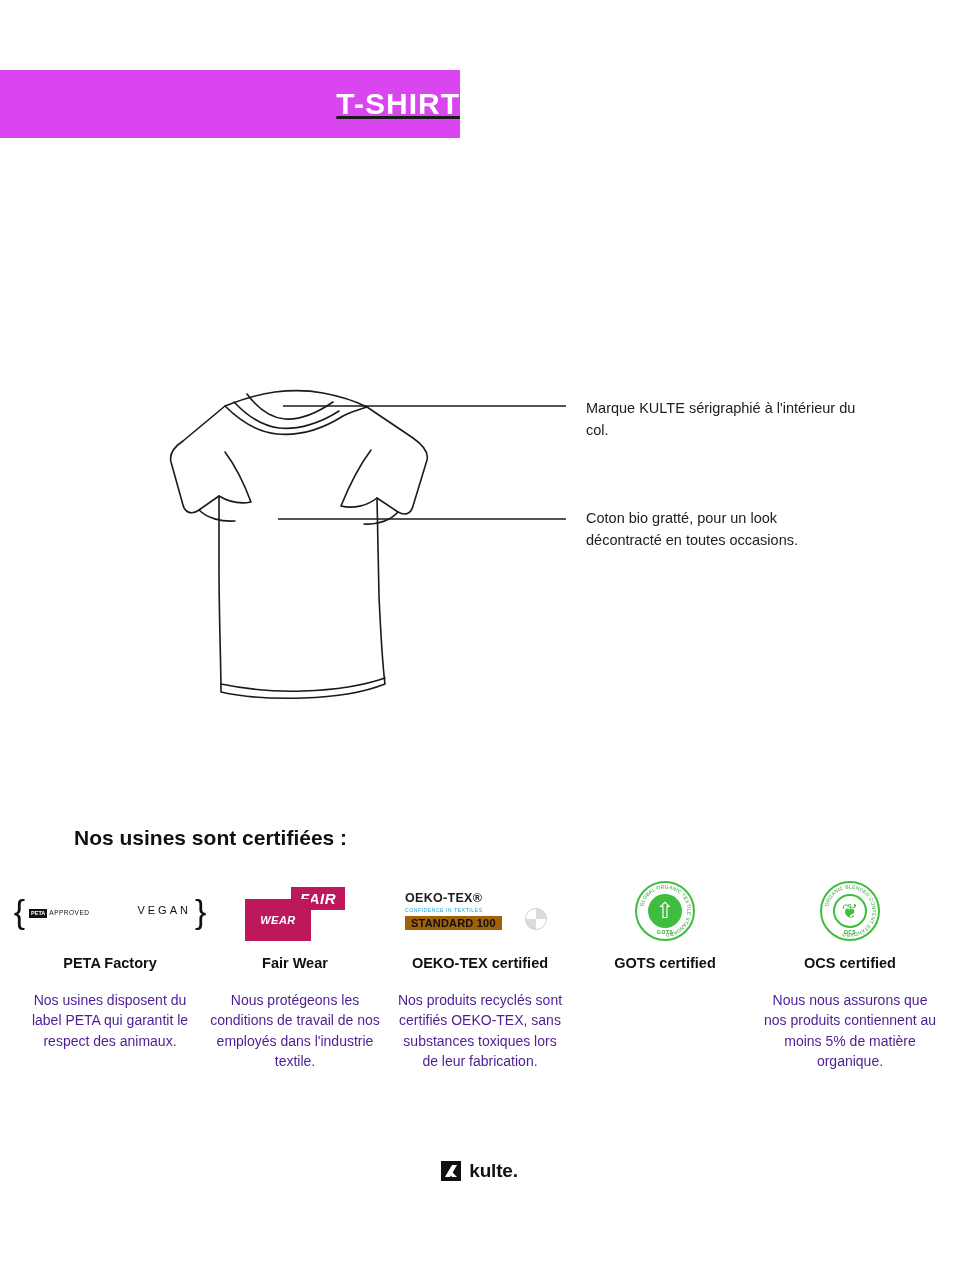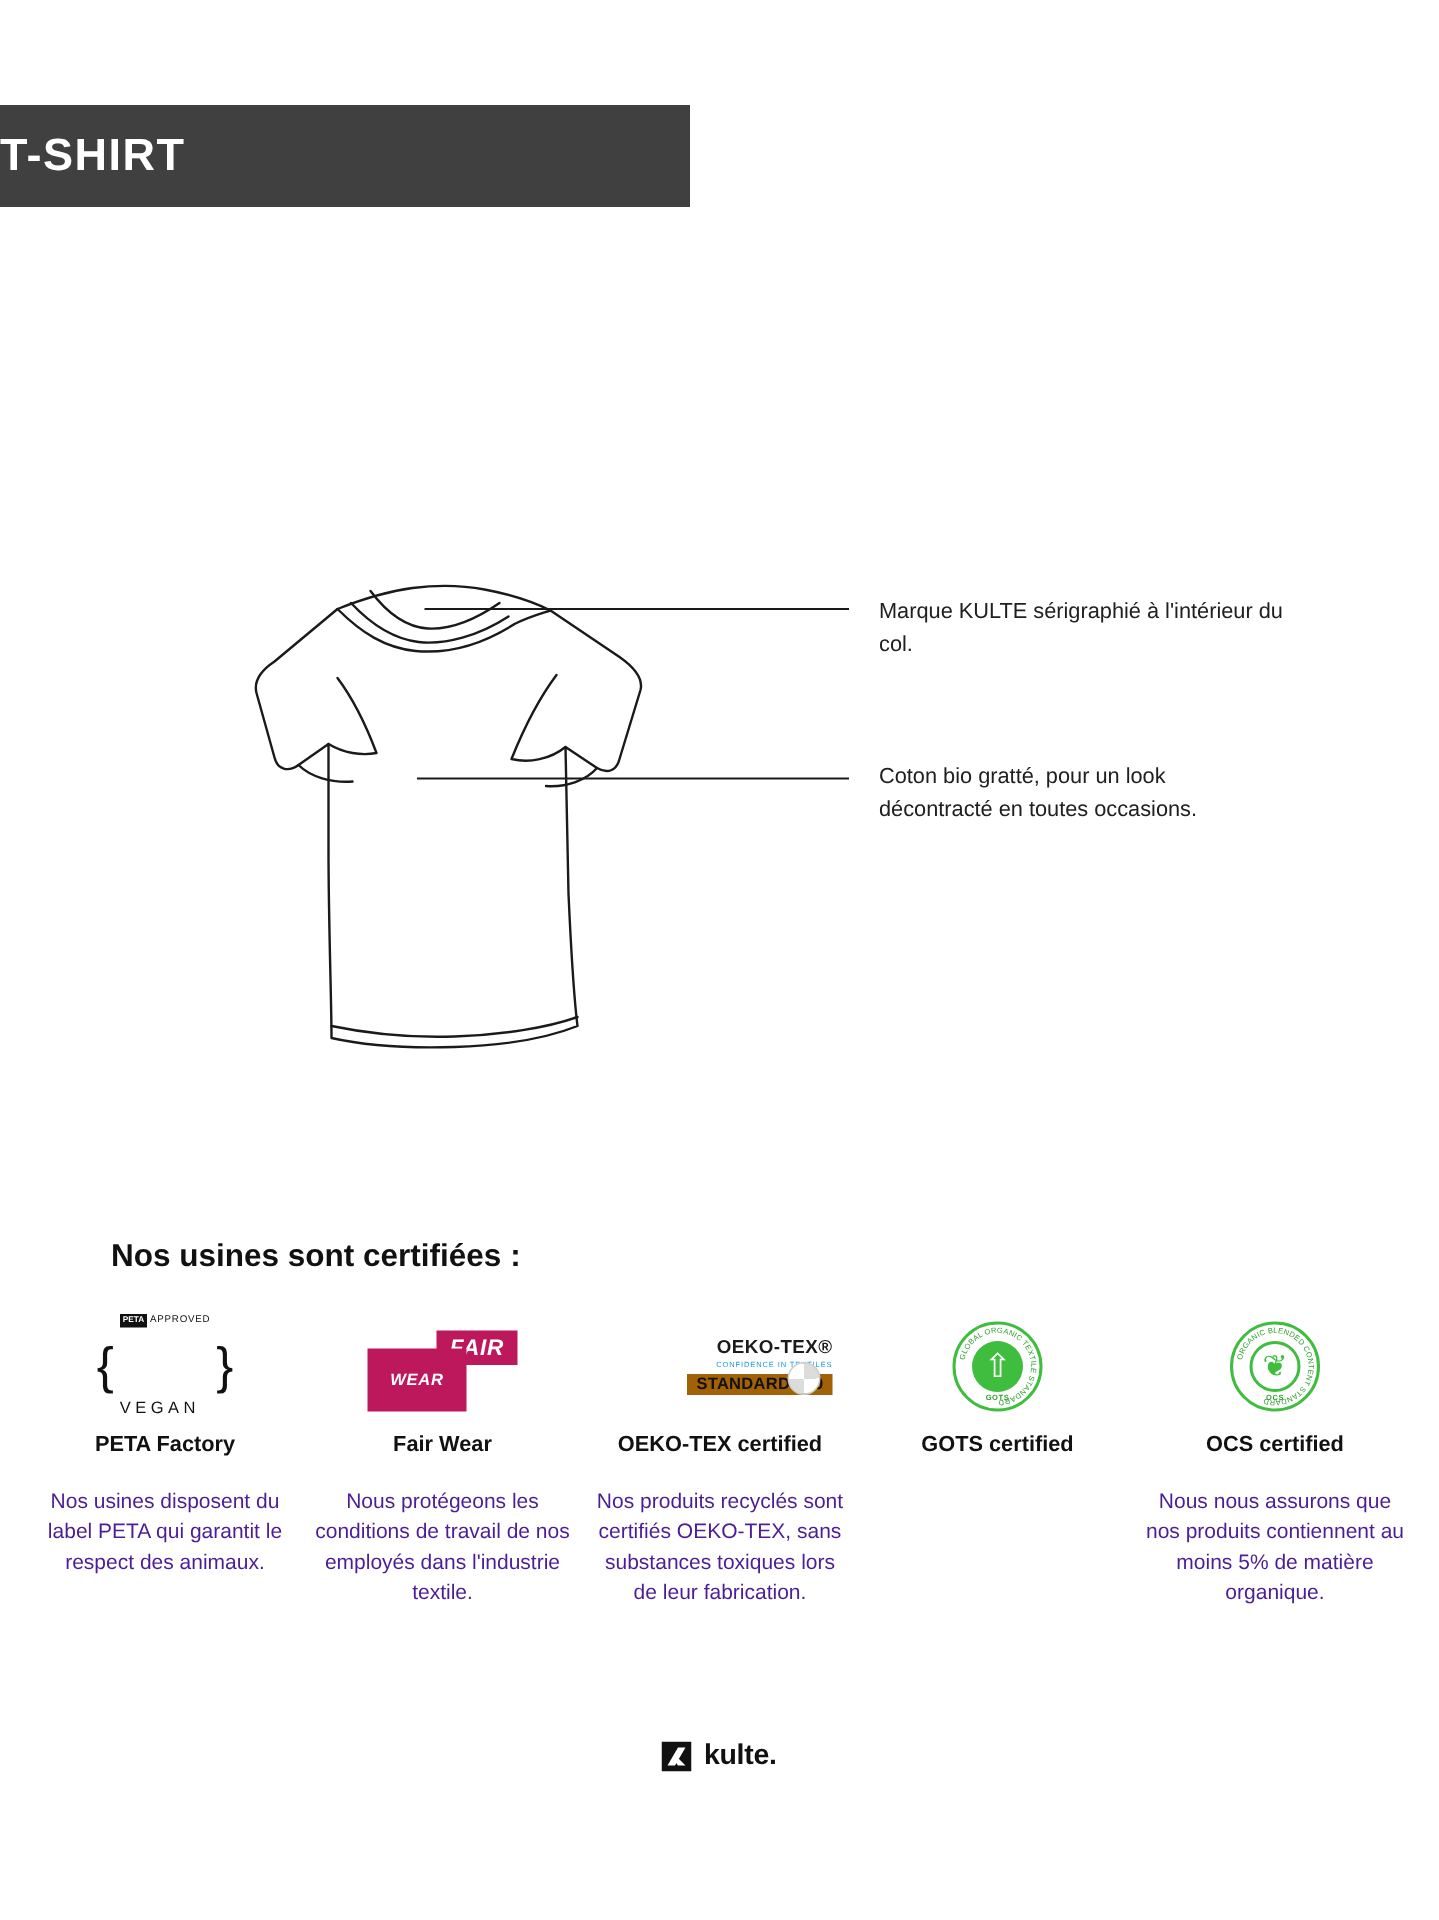--- a/index.html
+++ b/index.html
@@ -17,24 +17,25 @@
     overflow: hidden;
   }
 
   
   .title-banner {
     position: absolute;
     left: 0;
     top: 70px;
     width: 460px;
     height: 68px;
-    background: #404040;
-    display: flex;
-    align-items: center;
-    justify-content: flex-start;
+    background: #d946ef;
+    display: flex;
+    align-items: center;
+    justify-content: flex-end;
+    text-decoration: underline;
   }
   .title-banner .title-text {
     color: #ffffff;
     font-size: 30px;
     font-weight: bold;
     letter-spacing: 1px;
   }
 
   
   .product-area {
@@ -141,22 +142,22 @@
     font-family: "Liberation Sans", sans-serif;
   }
   .vegan-brace {
     font-size: 34px;
     font-weight: 300;
     color: #111;
     line-height: 1;
   }
   .vegan-inner {
     display: flex;
-    flex-direction: column;
-    align-items: flex-start;
+    flex-direction: row;
+    align-items: flex-end;
     line-height: 1.25;
     gap: 48px;
   }
   .vegan-top {
     font-size: 6.5px;
     letter-spacing: 0.5px;
     color: #111;
     display: flex;
     align-items: center;
     gap: 2px;
@@ -199,21 +200,21 @@
   .fw-bottom {
     left: 0; top: 12px;
     width: 66px; height: 42px;
     font-size: 11px;
     letter-spacing: 0.5px;
   }
 
   .oekotex {
     display: flex;
     flex-direction: column;
-    align-items: flex-end;
+    align-items: flex-start;
     line-height: 1.1;
     position: relative;
     width: 150px;
   }
   .oeko-l1 { font-size: 12.5px; font-weight: bold; color: #1b1b1b; letter-spacing: 0.3px; }
   .oeko-l2 { font-size: 5px; color: #1b9ad6; letter-spacing: 0.6px; margin-top: 2px; }
   .oeko-l3 {
     margin-top: 3px;
     background: #a16207;
     color: #111;

